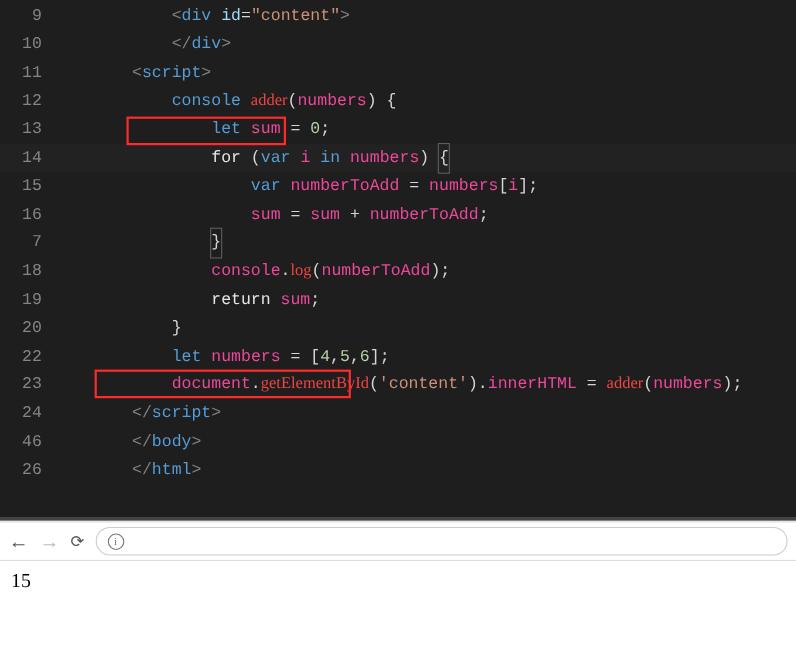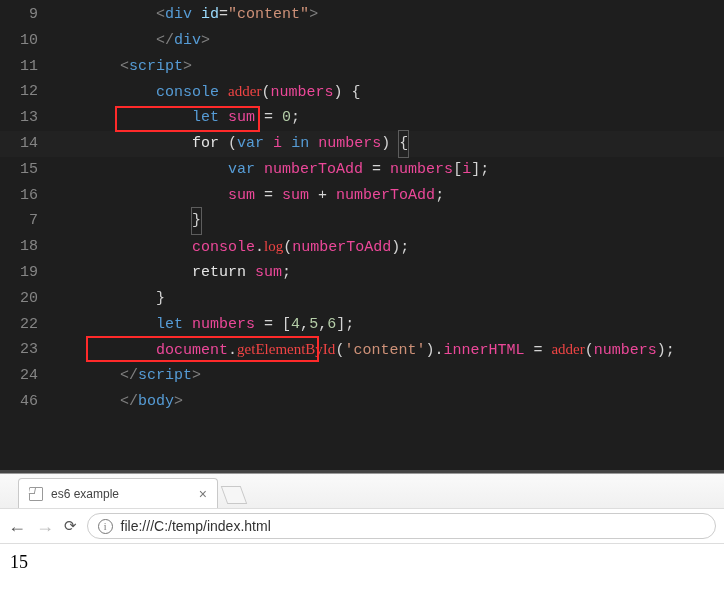--- a/index.html
+++ b/index.html
@@ -233,40 +233,35 @@
       <div class="code">            <span class="ident">document</span><span class="punct">.</span><span class="fn">getElementById</span><span class="punct">(</span><span class="str">'content'</span><span class="punct">).</span><span class="ident">innerHTML</span><span class="punct"> = </span><span class="fn">adder</span><span class="punct">(</span><span class="ident">numbers</span><span class="punct">);</span></div>
     </div>
     <div class="line">
       <div class="gutter">24</div>
       <div class="code">        <span class="tag">&lt;/</span><span class="elem">script</span><span class="tag">&gt;</span></div>
     </div>
     <div class="line">
       <div class="gutter">46</div>
       <div class="code">        <span class="tag">&lt;/</span><span class="elem">body</span><span class="tag">&gt;</span></div>
     </div>
+    <div class="line">
+      <div class="gutter">26</div>
+      <div class="code">        <span class="tag">&lt;/</span><span class="elem">html</span><span class="tag">&gt;</span></div>
+    </div>
     <div class="hl-box" style="top: 106px; left: 115px; width: 145px; height: 26px;"></div>
     <div class="hl-box" style="top: 336px; left: 86px; width: 233px; height: 26px;"></div>
   </div>
 
 <div class="editor-border"></div>
 
 <div class="browser">
-  <div class="tabstrip">
-    <div class="tab">
-      <span class="favicon"></span>
-      <span>es6 example</span>
-      <span class="tab-close">×</span>
-    </div>
-    <div class="newtab-shape"></div>
-  </div>
   <div class="toolbar">
     <span class="nav-arrow">←</span>
     <span class="nav-arrow disabled">→</span>
     <span class="reload">⟳</span>
     <div class="addrbar">
       <span class="info">i</span>
-      <span>file:///C:/temp/index.html</span>
     </div>
   </div>
   <div class="page">
     <span>15</span>
   </div>
 </div>
 
 </body></html>

